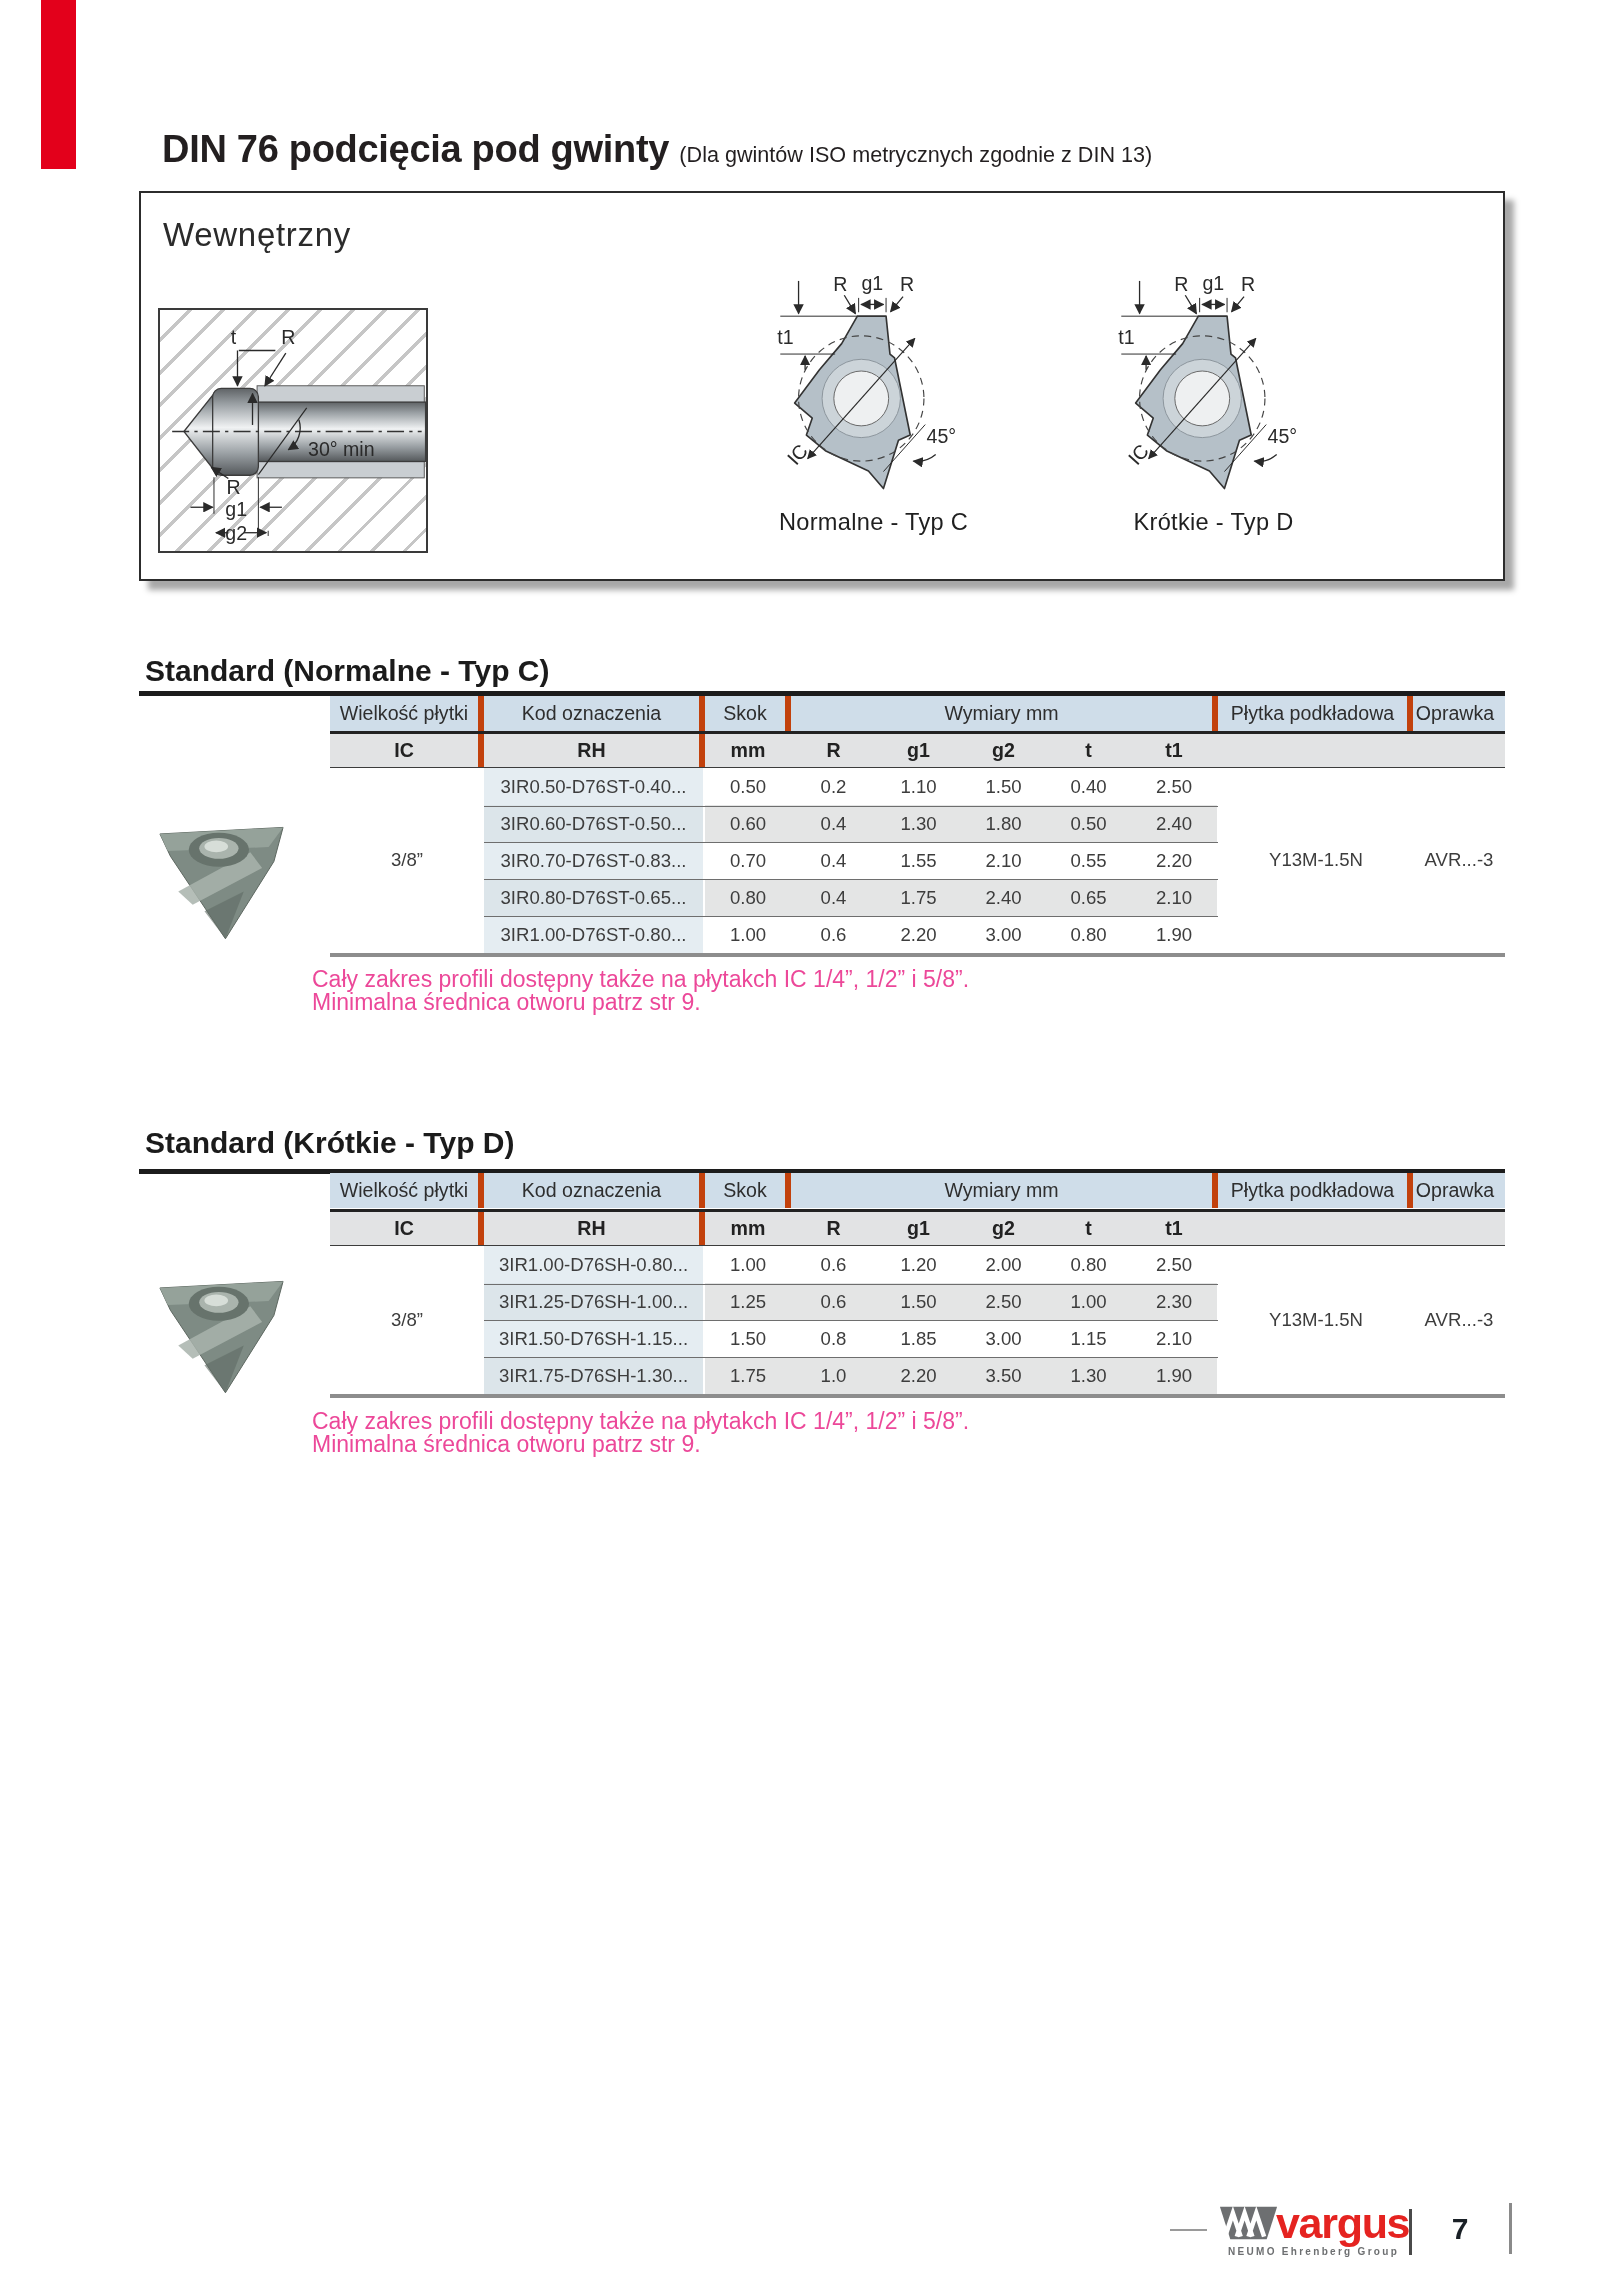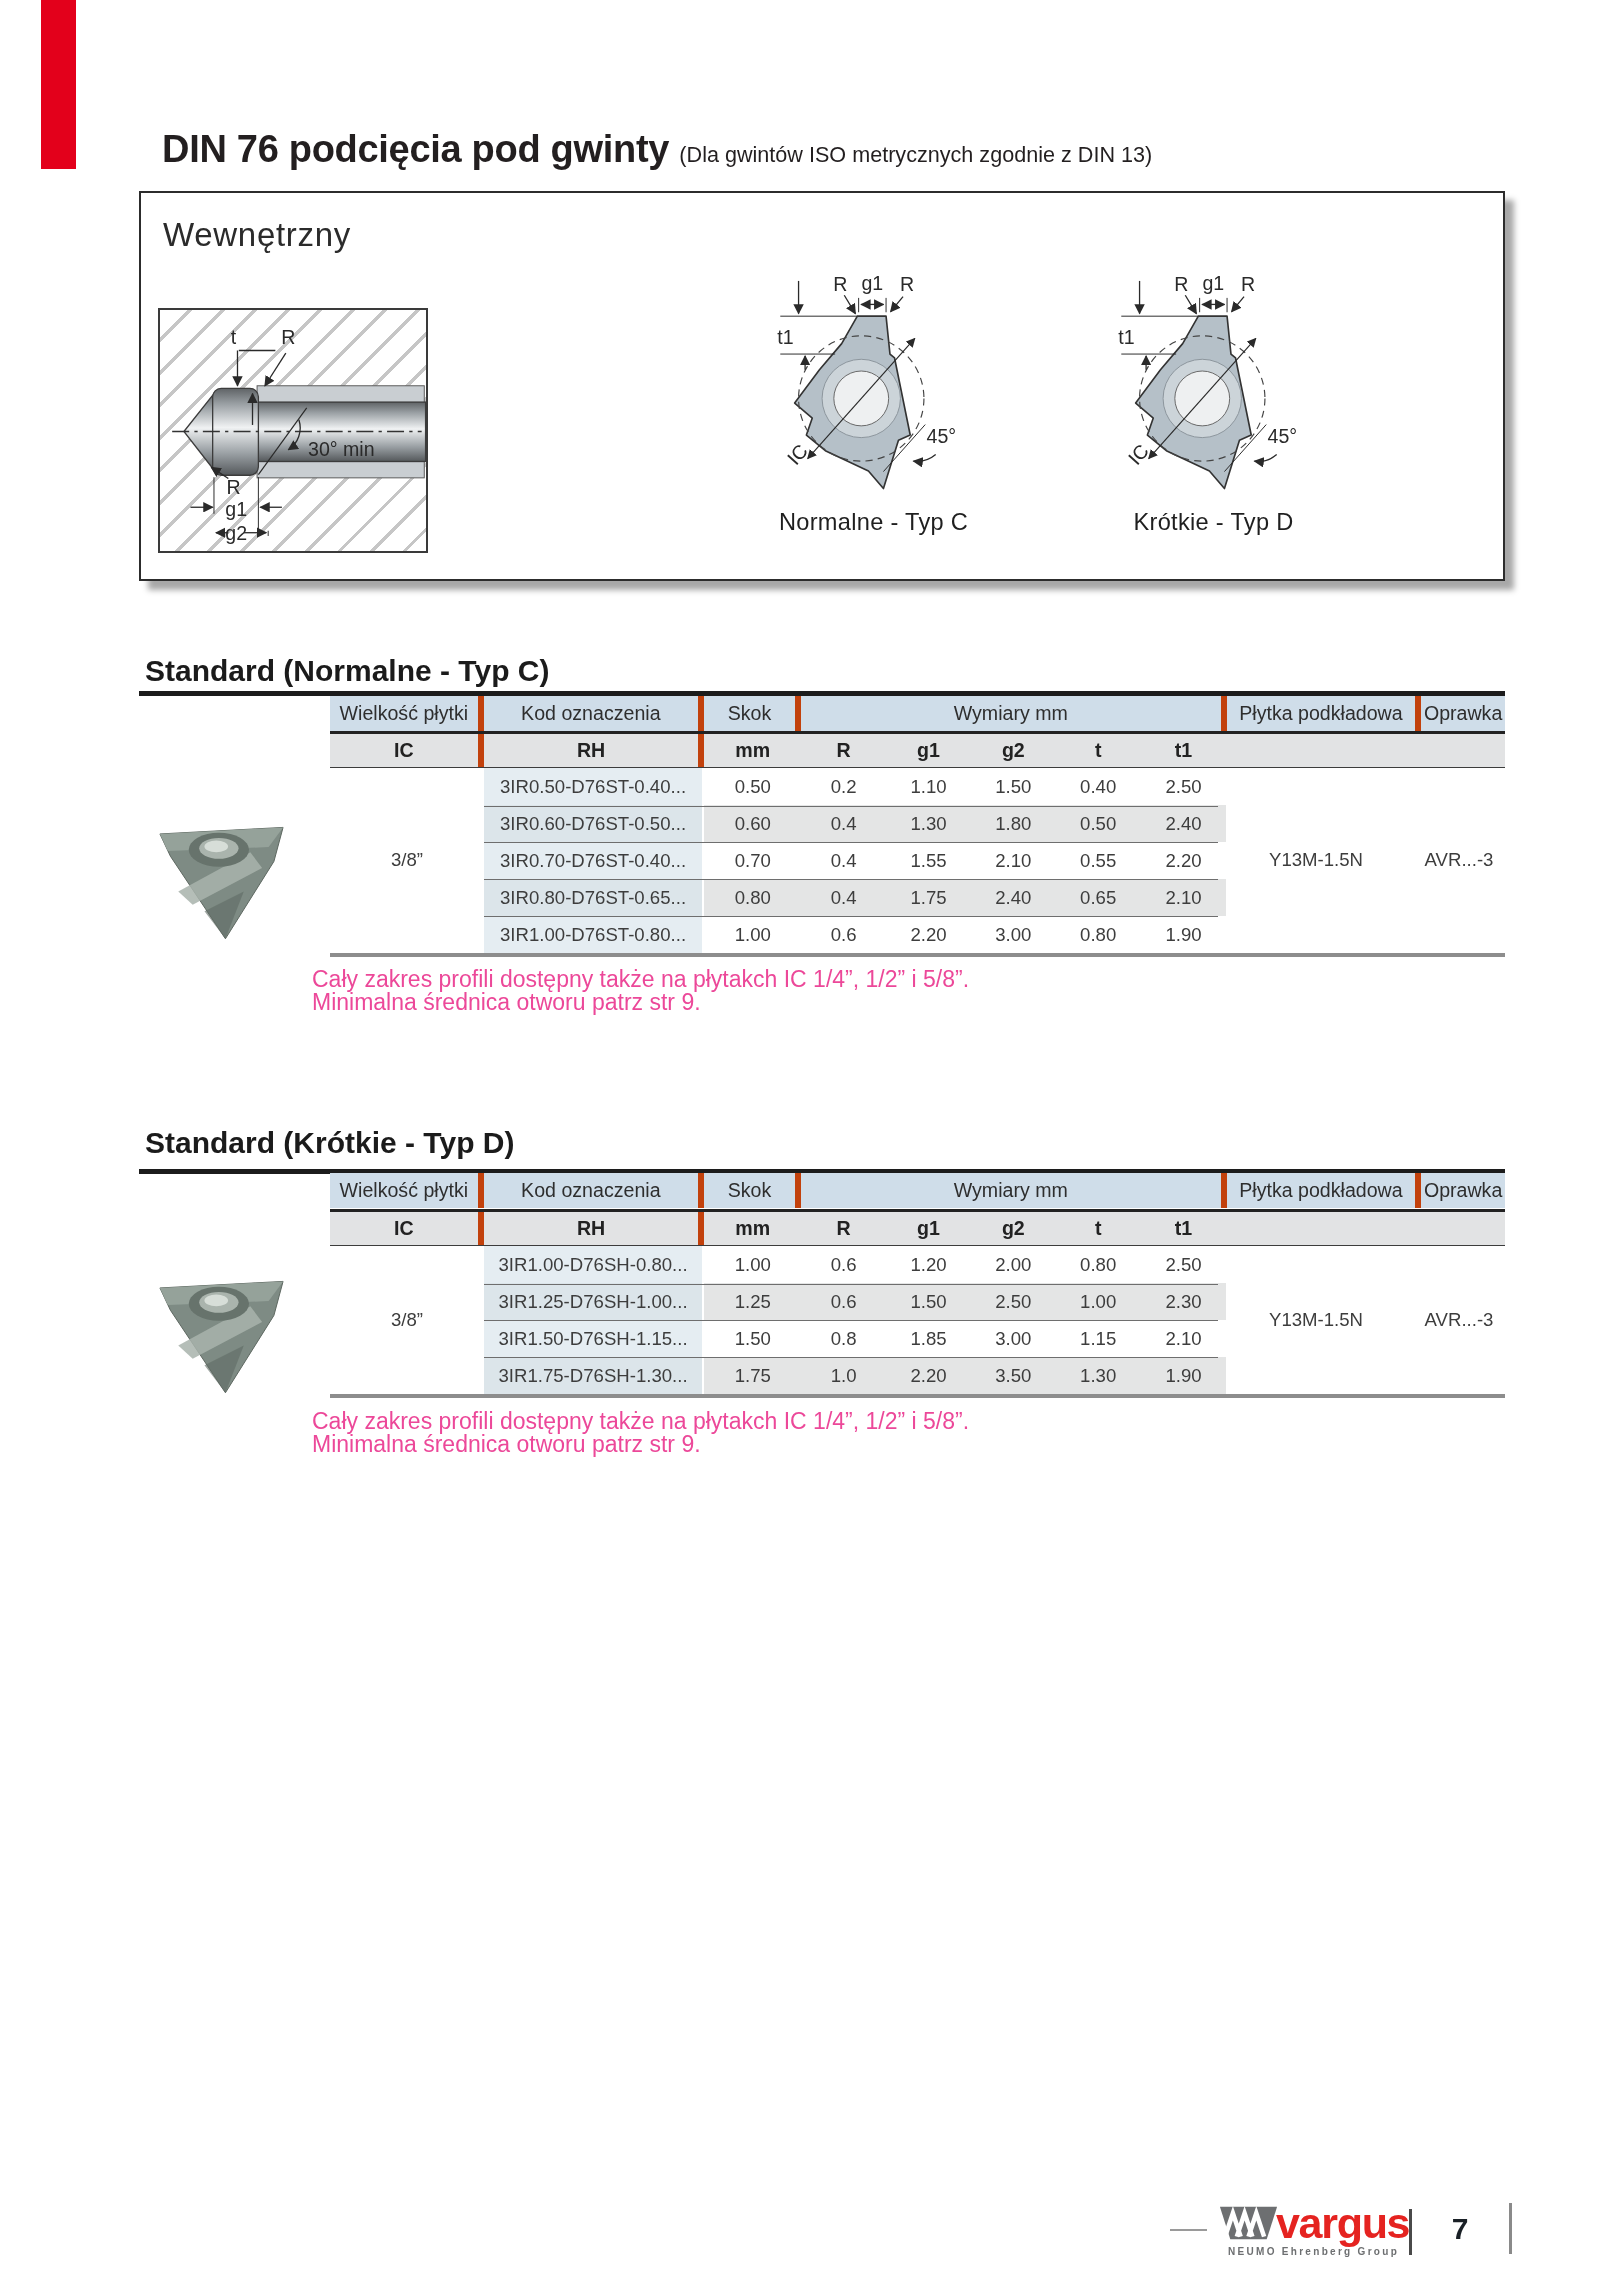--- a/index.html
+++ b/index.html
@@ -29,21 +29,21 @@
   .rule-thin{left:330px;width:1175px;height:1.3px;background:#3c3c3c;}
   .rule-bottom{left:330px;width:1175px;height:3.9px;background:#8d8d8d;}
   .tbody{left:330px;width:1175px;display:flex;flex-direction:column;}
   .trow{flex:1;display:flex;}
   .c{display:flex;align-items:center;justify-content:center;box-sizing:border-box;
      font-size:18.6px;color:#3d3d3d;}
   .hc{display:flex;align-items:center;justify-content:center;box-sizing:border-box;
       font-size:19.6px;color:#2e2e2e;border-right:6px solid #c2410c;}
   .hc:last-child{border-right:none;}
   .sc{font-weight:700;color:#222;font-size:19.6px;}
-  .w-ic{width:154px}.w-code{width:221px}.w-pitch{width:97px}.w-dim{width:85px}
+  .w-ic{width:154px}.w-code{width:221px}.w-pitch{width:86px}.w-dim{width:85px}
   .w-dim2{width:86px}.w-dims{width:427px}.w-shim{width:195px}.w-holder{width:84px}
   .code-cell{background:#e5edf2;border-right:2px solid #fff;}
   .trow.shade .mid{background:#e4e5e5;}
   .trow.shade .code-cell{background:#dce5ea;}
   .sep{background:#6e6e6e;height:1.3px;left:484px;width:734px;}
   .merged{transform:translate(-50%,-50%);white-space:nowrap;font-size:18.6px;color:#3d3d3d;}
   .footnote{left:312px;font-size:23px;color:#ec4899;}
 
   
   .f-line{left:1170px;top:2229px;width:37px;height:2px;background:#9a9a9a;}
@@ -214,21 +214,21 @@
       <div class="c w-dim mid">0.4</div>
       <div class="c w-dim mid">1.30</div>
       <div class="c w-dim mid">1.80</div>
       <div class="c w-dim mid">0.50</div>
       <div class="c w-dim2 mid">2.40</div>
       <div class="c w-shim"></div>
         <div class="c w-holder"></div>
     </div>
     <div class="trow">
       <div class="c w-ic"></div>
-        <div class="c w-code code-cell mid">3IR0.70-D76ST-0.40...</div>
+        <div class="c w-code code-cell mid">3IR0.70-D76ST-0.83...</div>
       <div class="c w-pitch mid">0.70</div>
       <div class="c w-dim mid">0.4</div>
       <div class="c w-dim mid">1.55</div>
       <div class="c w-dim mid">2.10</div>
       <div class="c w-dim mid">0.55</div>
       <div class="c w-dim2 mid">2.20</div>
       <div class="c w-shim"></div>
         <div class="c w-holder"></div>
     </div>
     <div class="trow shade">

